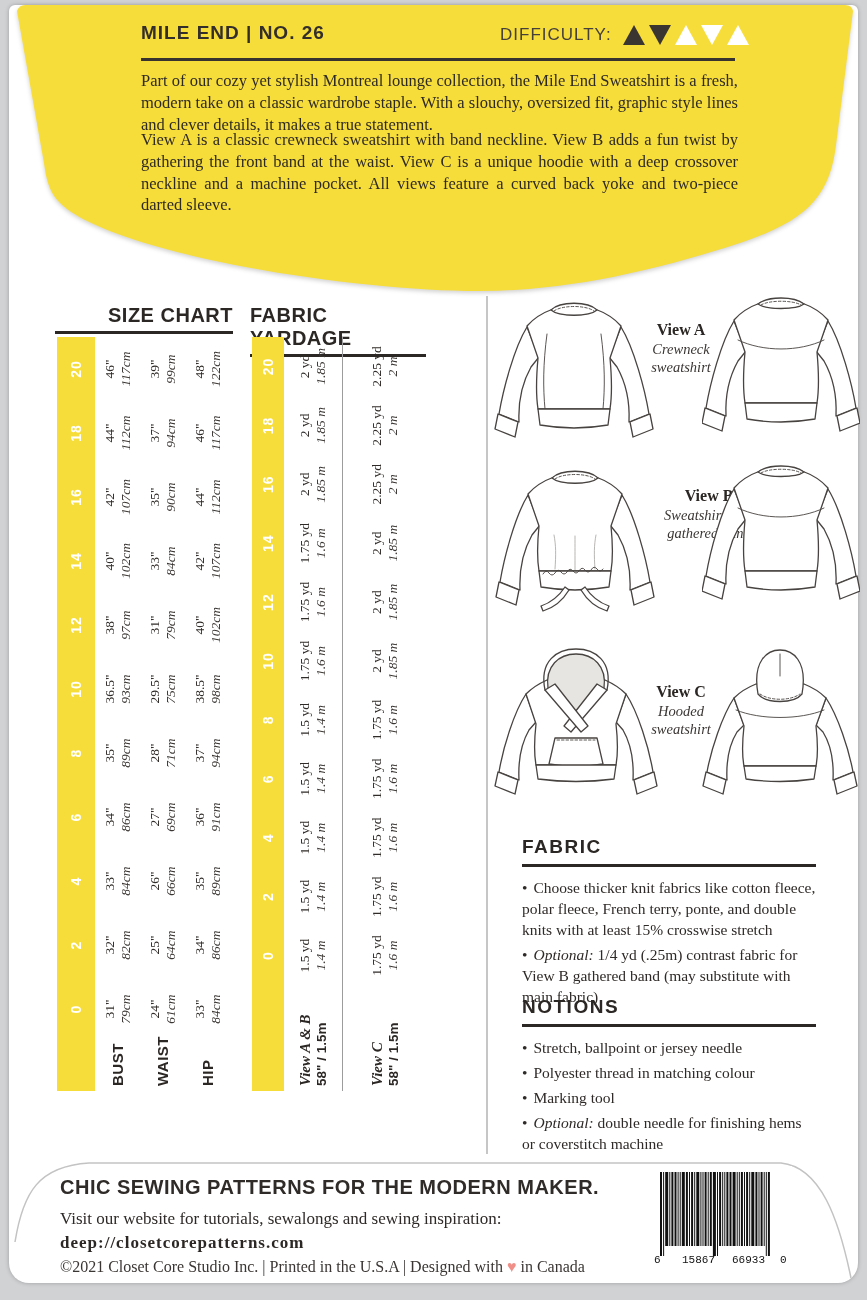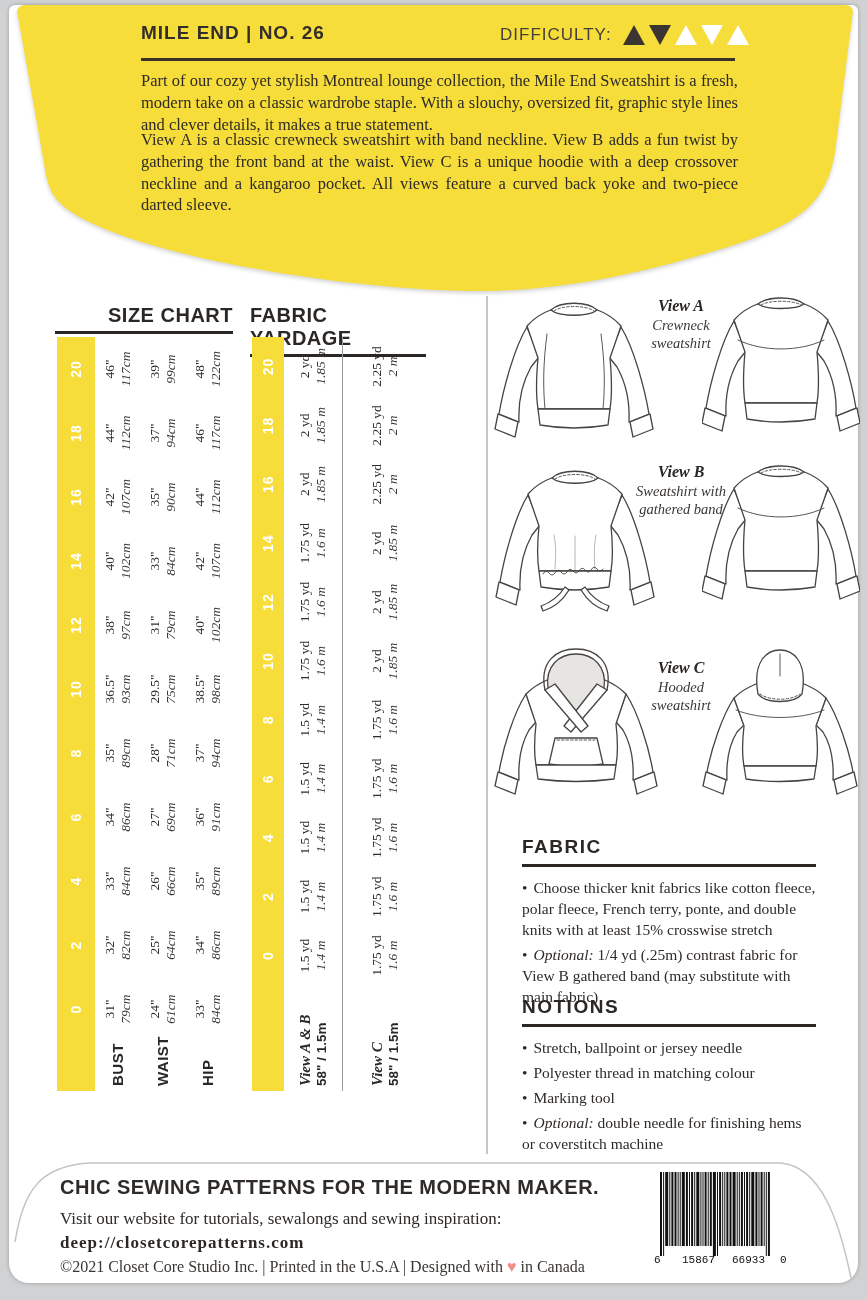--- a/index.html
+++ b/index.html
@@ -35,21 +35,21 @@
   .mlabel{font-family:"Liberation Sans",sans-serif;font-weight:bold;font-size:15px;letter-spacing:.5px;color:#2b2724;}
   .vlabel1{font-weight:bold;font-style:italic;font-size:15px;color:#2b2724;white-space:nowrap;}
   .vlabel2{font-family:"Liberation Sans",sans-serif;font-weight:bold;font-size:13.5px;color:#2b2724;white-space:nowrap;}
   .val-cell{flex:1;display:flex;flex-direction:column;justify-content:center;align-items:center;line-height:1.15;}
   .val-in{font-size:13.5px;color:#2f2b28;white-space:nowrap;}
   .val-cm{font-size:13.5px;font-style:italic;color:#3a3633;white-space:nowrap;}
   .row-divide{border-top:1.5px solid #9c9c9c;box-sizing:border-box;}
   .col-divider{background:#c6c6c6;}
   
   .view-label{text-align:center;line-height:1.25;}
-  .view-name{font-weight:bold;font-style:italic;font-size:16px;color:#2b2724;}
+  .view-name{font-weight:bold;font-size:16px;color:#2b2724;margin-top:24px;}
   .view-desc{font-style:italic;font-size:14.5px;color:#3a3633;}
   .sec-head{font-family:"Liberation Sans",sans-serif;font-weight:bold;font-size:19px;
             letter-spacing:1.5px;color:#2b2724;}
   .sec-rule{height:2.5px;background:#2b2724;margin-top:6px;}
   .bullets{margin-top:10px;font-size:15.5px;line-height:1.36;color:#2e2a27;}
   .bullets p{margin:0 0 4px 0;}
   .bullets .dot{padding-right:6px;}
   .bullets .opt{font-style:italic;}
   
   .tagline{left:60px;top:1176px;font-family:"Liberation Sans",sans-serif;font-weight:bold;
@@ -96,21 +96,21 @@
         <svg width="24" height="22" viewBox="0 0 24 22">
           <polygon points="1,1 23,1 12,21" fill="#ffffff"></polygon>
         </svg>
         <svg width="24" height="22" viewBox="0 0 24 22">
           <polygon points="12,1 23,21 1,21" fill="#ffffff"></polygon>
         </svg>
       </span>
   </div>
   <div class="abs header-rule"></div>
   <div class="abs intro p1">Part of our cozy yet stylish Montreal lounge collection, the Mile End Sweatshirt is a fresh, modern take on a classic wardrobe staple. With a slouchy, oversized fit, graphic style lines and clever details, it makes a true statement.</div>
-  <div class="abs intro p2">View A is a classic crewneck sweatshirt with band neckline. View B adds a fun twist by gathering the front band at the waist. View C is a unique hoodie with a deep crossover neckline and a kangaroo pocket. All views feature a curved back yoke and two-piece darted sleeve.</div>
+  <div class="abs intro p2">View A is a classic crewneck sweatshirt with band neckline. View B adds a fun twist by gathering the front band at the waist. View C is a unique hoodie with a deep crossover neckline and a machine pocket. All views feature a curved back yoke and two-piece darted sleeve.</div>
 
   <div class="abs" style="left:55px;top:304px;width:178px;text-align:right;">
     <div class="tbl-head">SIZE CHART</div>
     <div class="tbl-rule"></div>
   </div>
   <div class="abs rot-wrap" style="left:57px;top:337px;width:173px;height:754px;">
     <div class="rot" id="sizeChartRot" style="width:754px;height:173px;">
         <div class="strip-row" style="height: 38px;">
           <div style="width: 50px; flex: 0 0 auto;"></div>
           <div class="strip-cell">0</div>
@@ -434,21 +434,21 @@
     <path d="M159,120 L139,128 L142,143 L162,135 Z"></path>
     <path d="M62,15 C51,19 42,25 36,32 L47,64 C45,84 45,97 47,109 L119,109 C121,97 121,84 119,64 L130,32 C124,25 115,19 104,15 C96,23 70,23 62,15 Z"></path>
     <path class="xthin" d="M63,107 C64,93 64,83 62,73 M83,108 C83,94 83,84 83,74 M103,107 C102,93 102,83 104,73"></path>
     <path d="M47,109 L119,109 L117,125 Q83,131 49,125 Z"></path>
     <path class="thin" d="M51,112 q3,-5 6,-1 q3,4 6,0 q3,-5 6,-1 q3,4 6,0 q3,-5 6,-1 q3,4 6,0 q3,-5 6,-1 q3,4 6,0 q3,-5 6,-1 q3,4 6,0"></path>
     <path d="M73,125 C67,134 58,141 49,144 L51,149 C61,146 71,138 77,128 Z"></path>
     <path d="M93,125 C99,134 108,141 117,144 L115,149 C105,146 95,138 89,128 Z"></path>
     <path d="M60,16 C69,7 97,7 106,16 C98,23 68,23 60,16 Z"></path>
     <path class="dash" d="M63,17 C71,11 95,11 103,17"></path>
   </svg>
-  <div class="abs view-label" style="left:630px;top:462px;width:102px;">
+  <div class="abs view-label" style="left:658px;top:462px;width:102px;">
     <div class="view-name">View B</div>
     <div class="view-desc">Sweatshirt with gathered band</div>
   </div>
   <svg class="abs garment" style="left:702px;top:460px;" width="158" height="146" viewBox="0 0 158 146">
     <path d="M32,29 C19,50 8,92 4,116 L24,124 C23,102 27,85 36,69 L44,59 Z"></path>
     <path d="M3,116 L23,124 L20,139 L0,131 Z"></path>
     <path d="M126,29 C139,50 150,92 154,116 L134,124 C135,102 131,85 122,69 L114,59 Z"></path>
     <path d="M155,116 L135,124 L138,139 L158,131 Z"></path>
     <path d="M58,11 C47,15 38,21 32,28 L43,60 C41,82 41,98 43,111 L115,111 C117,98 117,82 115,60 L126,28 C120,21 111,15 100,11 C92,18 66,18 58,11 Z"></path>
     <path class="thin" d="M36,48 C61,60 97,60 122,48"></path>

